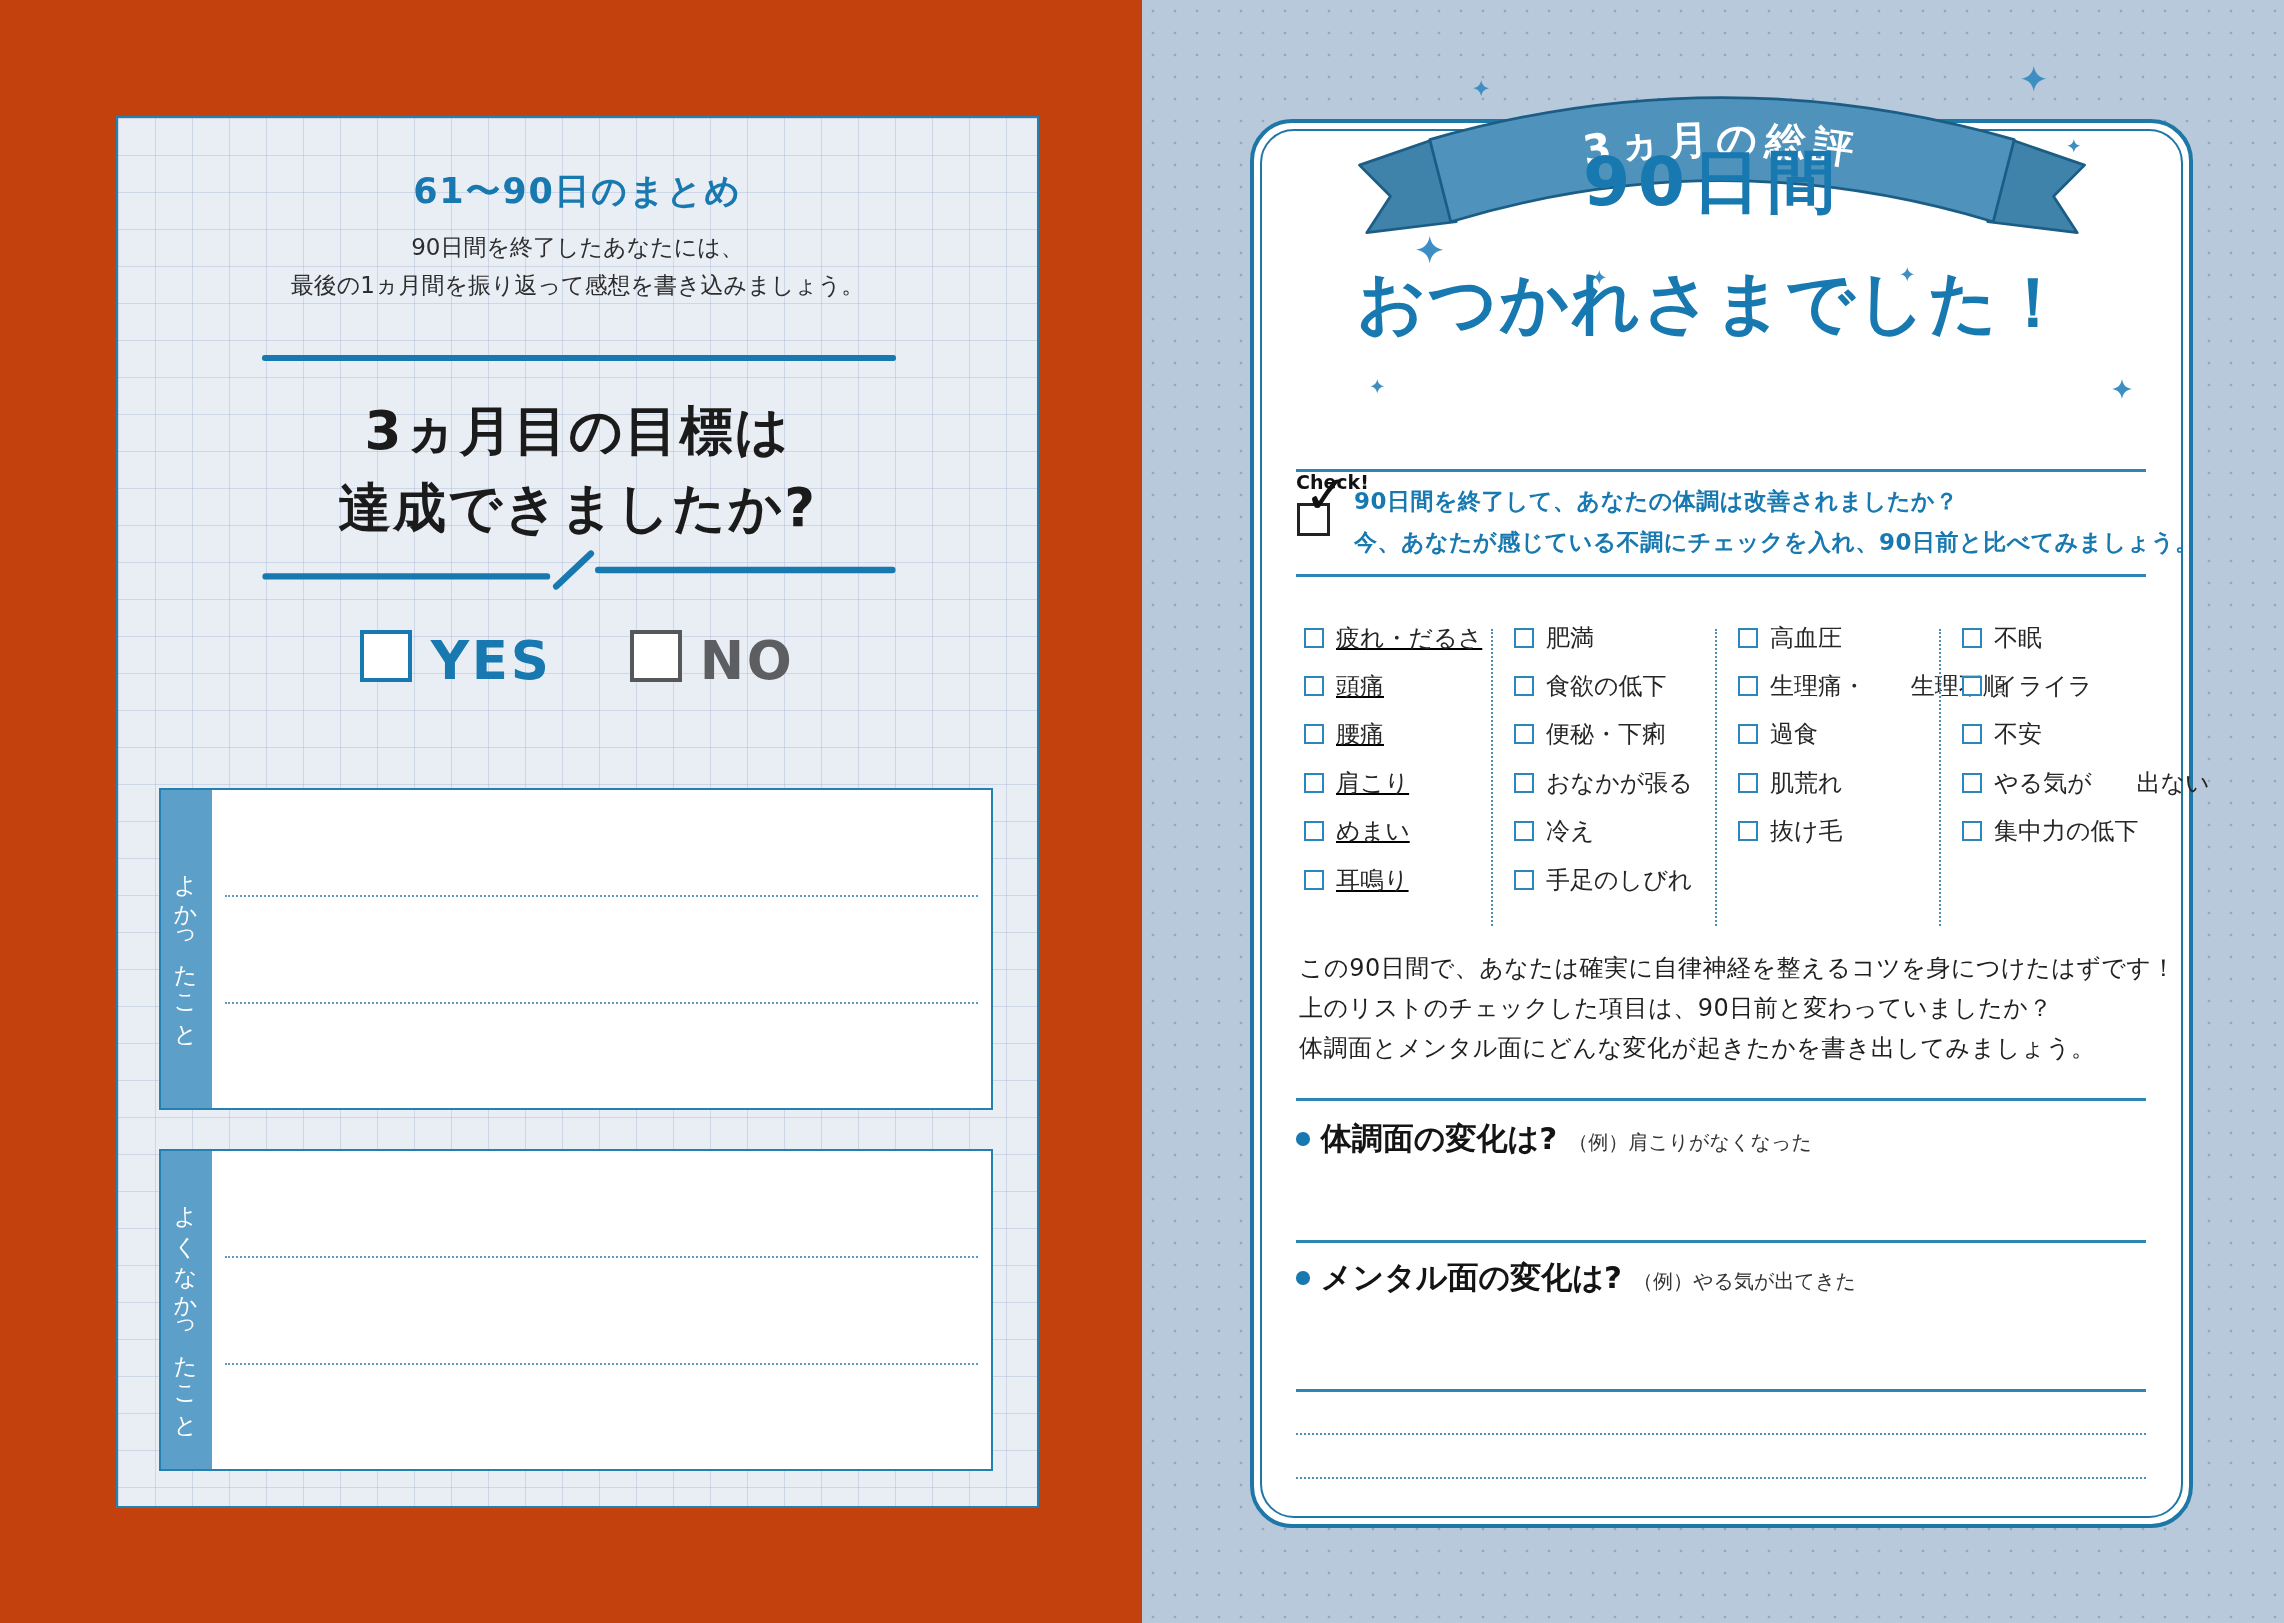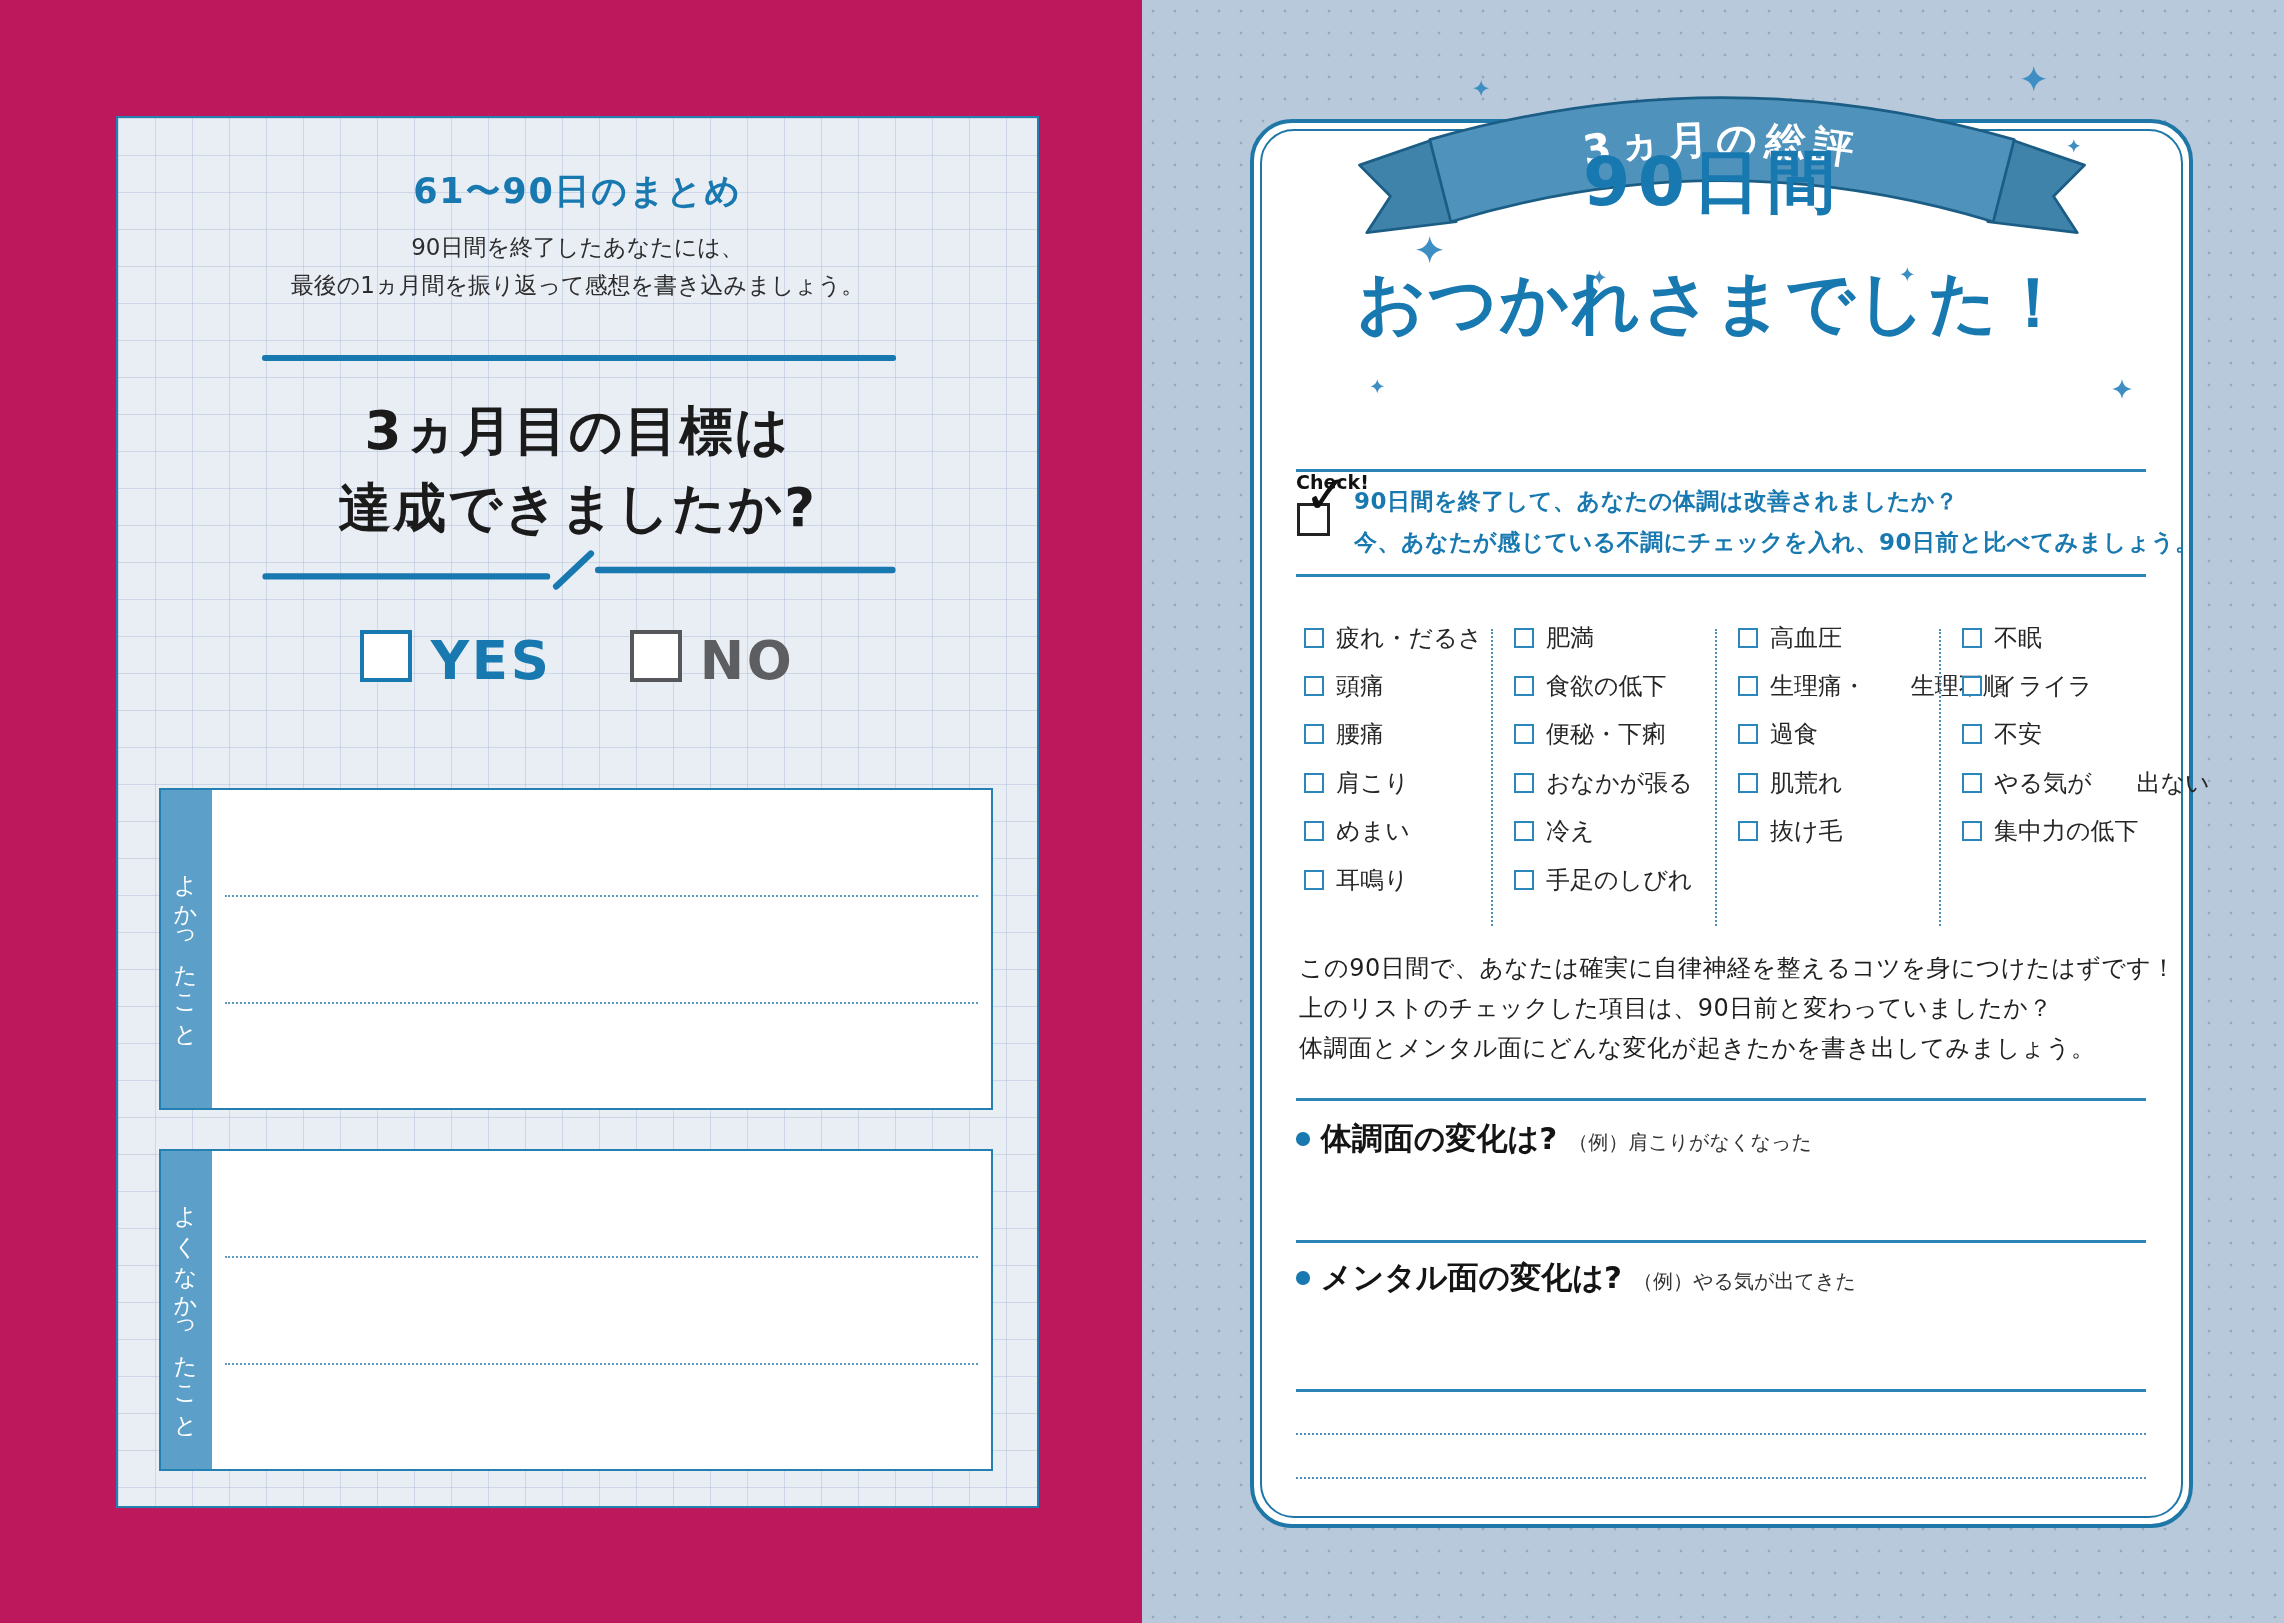--- a/index.html
+++ b/index.html
@@ -1,20 +1,20 @@
 <!DOCTYPE html>
 <html style="font-size:14.6px"><head>
 <meta charset="utf-8">
 <style>
   * { margin:0; padding:0; box-sizing:border-box; }
   body { font-family:"DejaVu Sans","Liberation Sans",sans-serif; background:#fff; }
   #canvas { position:relative; width:2284px; height:1624px; background:#ffffff; overflow:hidden; }
 
   
-  .left-half { position:absolute; left:0; top:0; width:1142px; height:1624px; background:#be185d; }
+  .left-half { position:absolute; left:0; top:0; width:1142px; height:1624px; background:#c2410c; }
   .left-card {
     position:absolute; left:116px; top:116px; width:923px; height:1392px;
     background-color:#e9edf4;
     background-image:
       linear-gradient(to right, rgba(140,165,200,.30) 0.9px, transparent 0.9px),
       linear-gradient(to bottom, rgba(140,165,200,.30) 0.9px, transparent 0.9px);
     background-size:37px 37px;
     border:2.7px solid #2380b0;
   }
   .lc-title { position:absolute; top:50px; left:0; width:100%; text-align:center;
@@ -83,21 +83,21 @@
   .check-label { position:absolute; left:154px; top:471px; font-size:19px;
     font-weight:bold; color:#111; }
   .check-box { position:absolute; left:155px; top:503px; width:33px; height:33px;
     border:3.7px solid #222; background:#fff; }
   .check-mark { position:absolute; left:162px; top:468px; font-size:53px;
     font-weight:bold; color:#111; line-height:1; }
   .check-intro { position:absolute; left:212px; top:481px; font-size:23px;
     font-weight:bold; color:#1878b0; line-height:41px; letter-spacing:0.5px; }
 
   .chk-col { position:absolute; top:624px; display:flex; flex-direction:column; gap:21px; }
-  #chk-col1 { left:162px; } #chk-col2 { left:372px; }
+  #chk-col1 { left:162px;text-decoration:underline; } #chk-col2 { left:372px; }
   #chk-col3 { left:596px; } #chk-col4 { left:820px; }
   .chk-sep { position:absolute; top:629px; height:297px; width:0;
     border-left:2.7px dotted #4a90ba; }
   #chk-sep1 { left:349px; } #chk-sep2 { left:573px; } #chk-sep3 { left:797px; }
   .chk-item { display:flex; align-items:center; gap:12px; height:27.4px; }
   .chk-group { display:flex; gap:12.8px; }
   .cbx { width:20px; height:20px; border:2.7px solid #2b87bb; background:#fff; flex:none; }
   .chk-text { font-size:24px; color:#262626; white-space:nowrap; }
   .chk-cont { padding-left:32px; height:27.4px; display:flex; align-items:center; }
 

